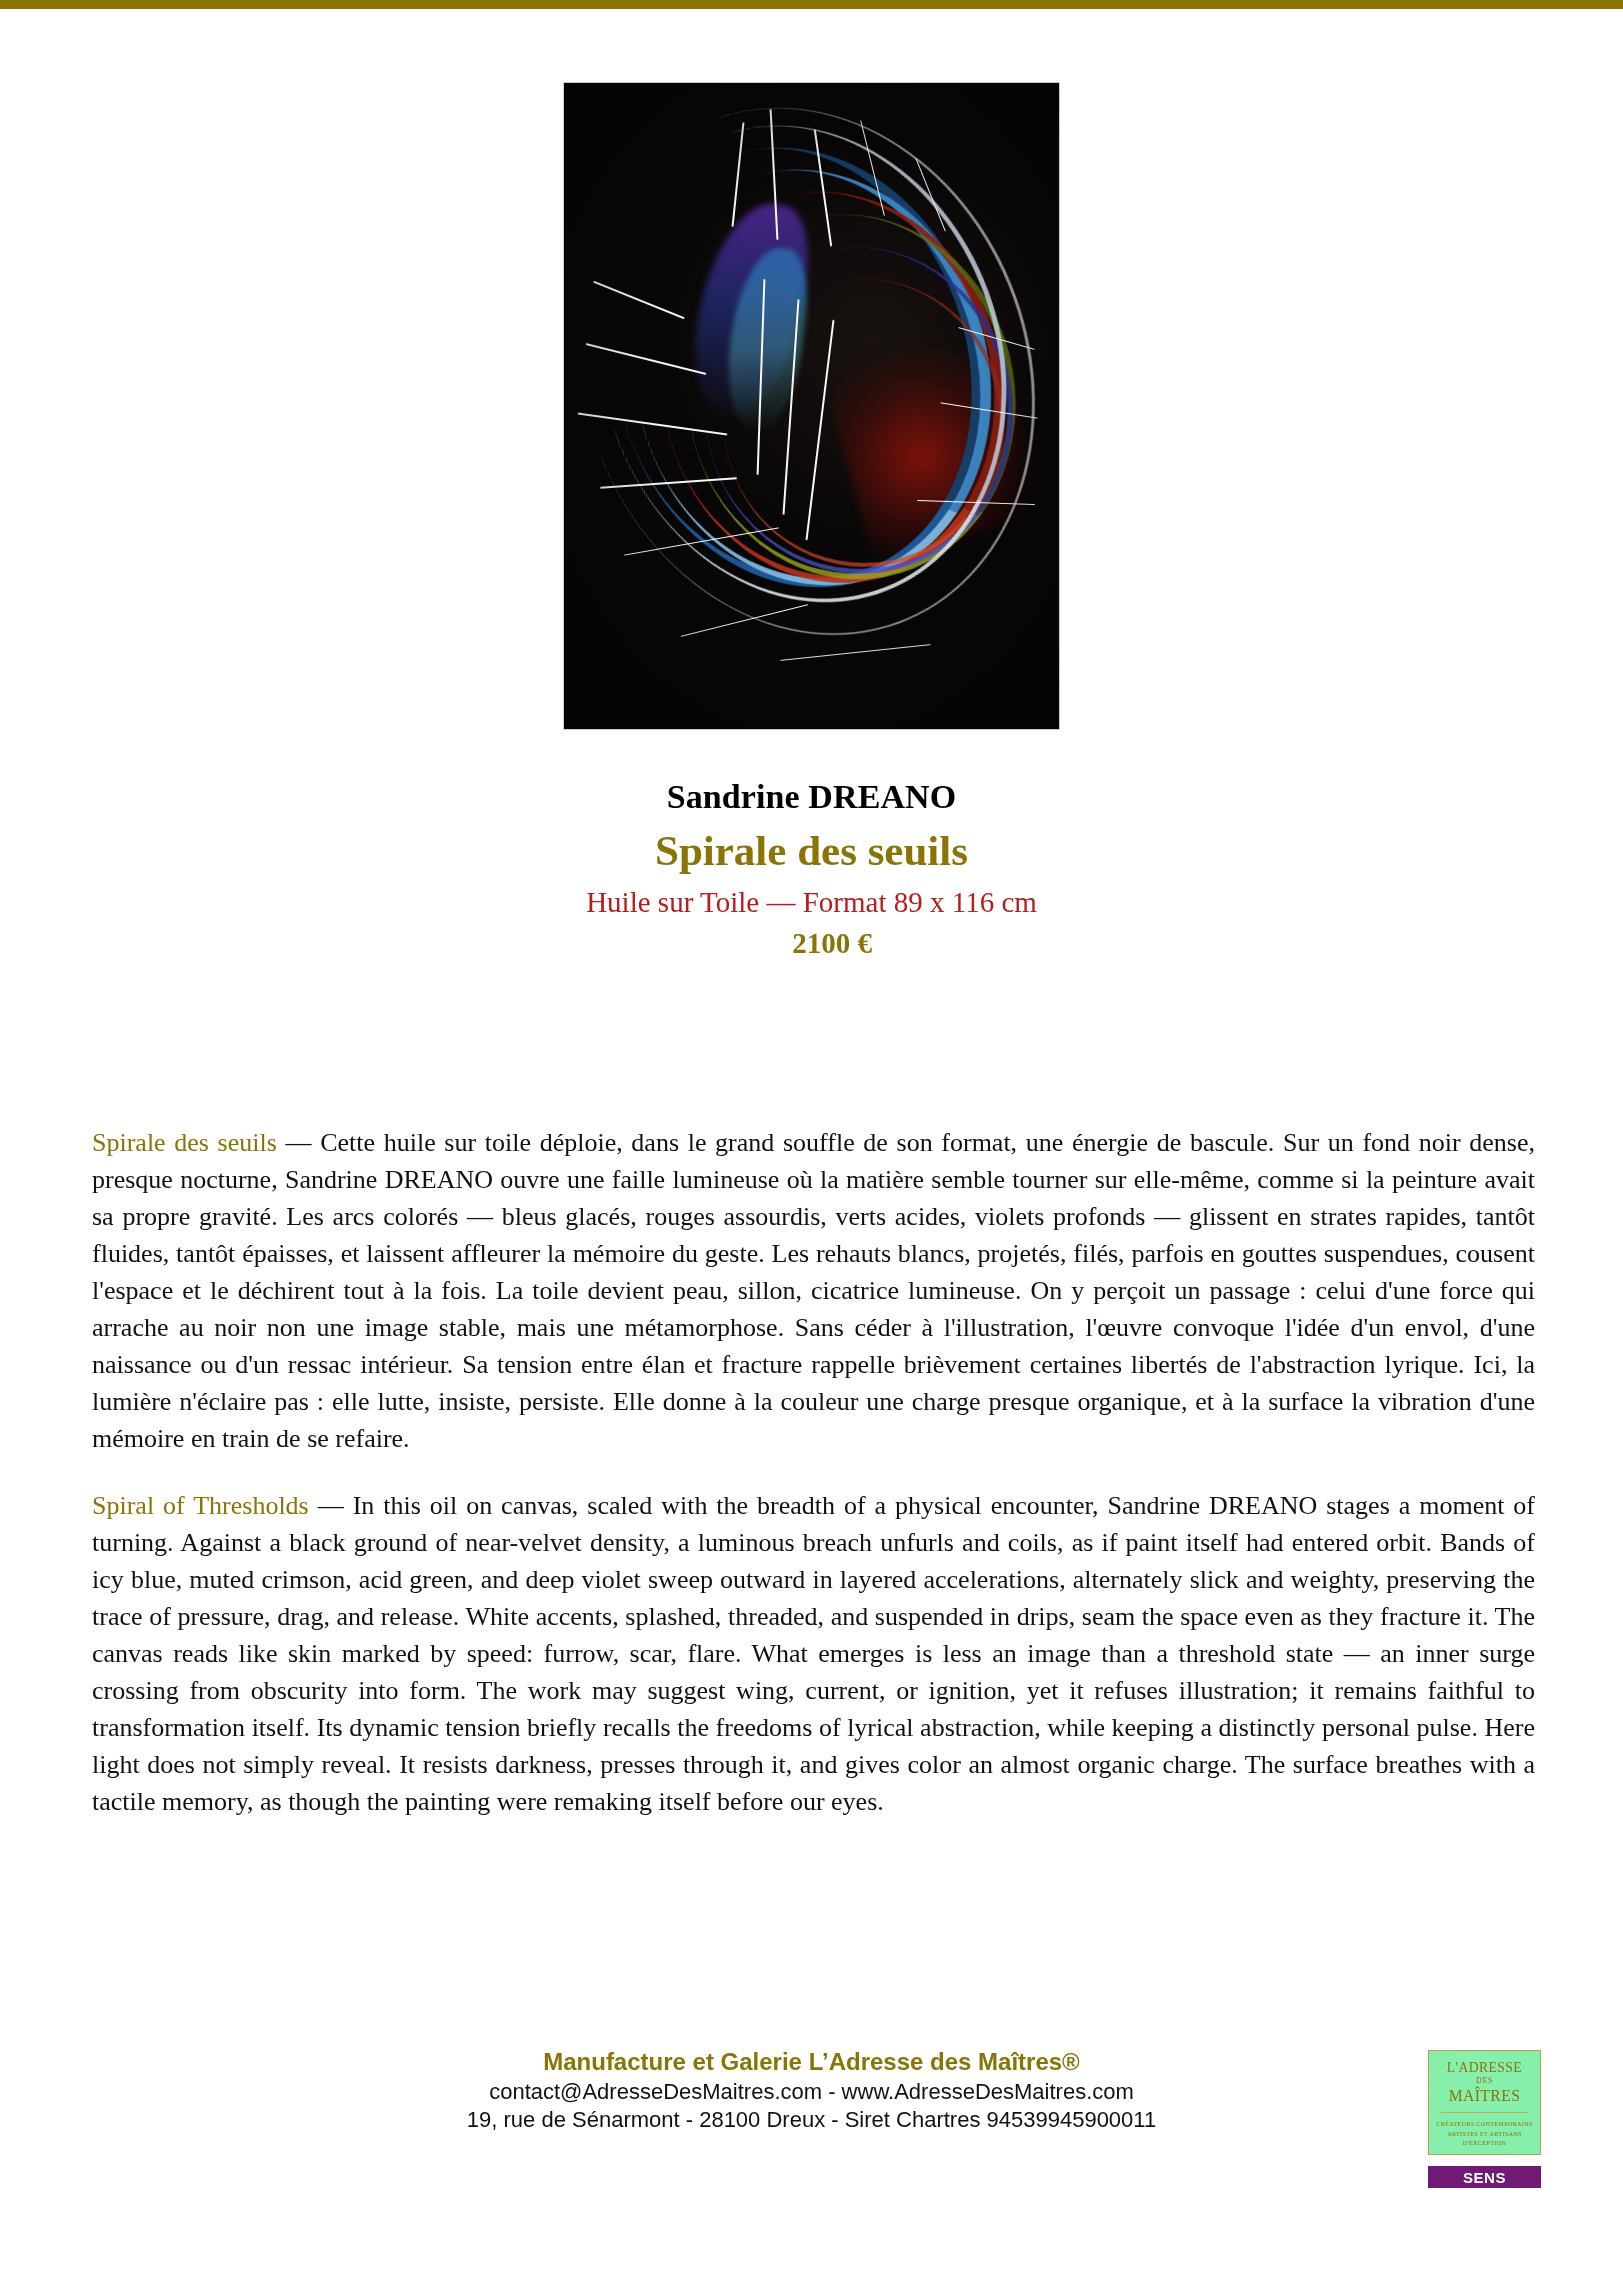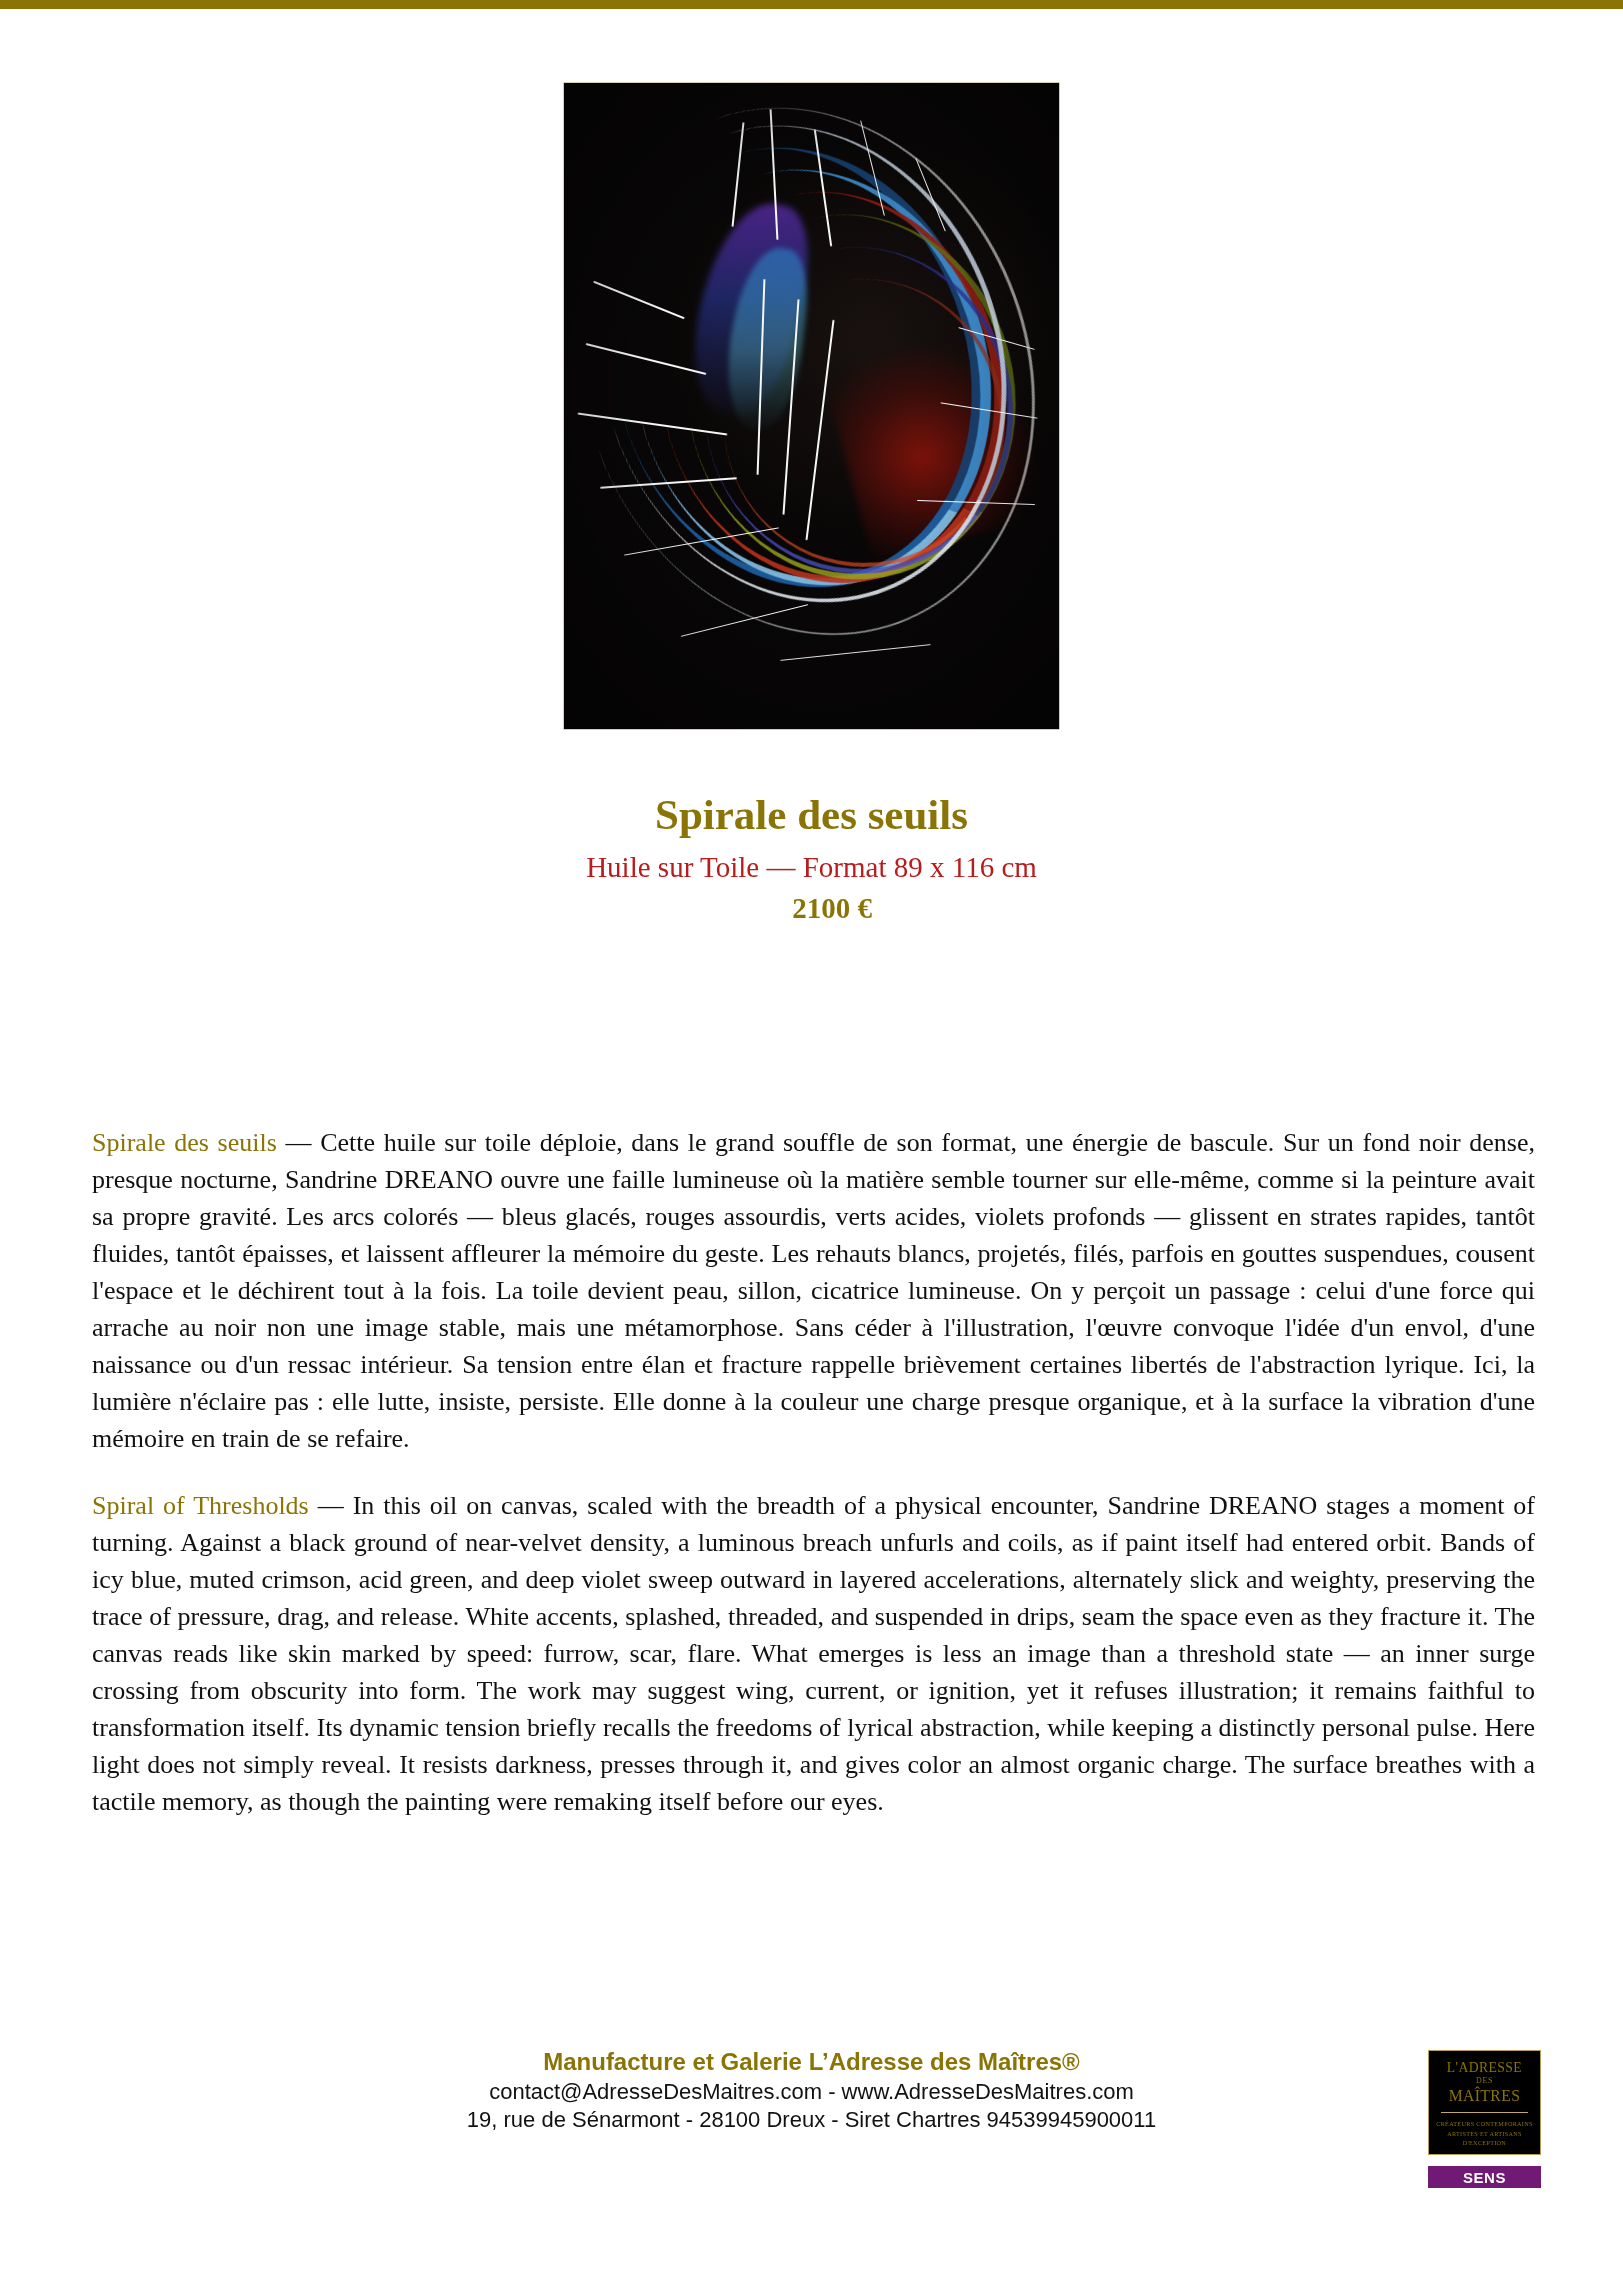--- a/index.html
+++ b/index.html
@@ -194,21 +194,21 @@
   .logo-block {
     position: absolute;
     left: 1428px;
     top: 2050px;
     width: 113px;
   }
   .logo-card {
     width: 113px;
     height: 105px;
     border: 1px solid #b99e4d;
-    background: #000000;
+    background: #86efac;
     padding: 8.5px 5.2px 5.2px 5.2px;
     text-align: center;
     font-family: "Liberation Serif", serif;
     color: #8a7406;
   }
   .logo-l1 { font-size: 13.7px; letter-spacing: 0.4px; line-height: 1.12; }
   .logo-l2 { font-size: 7.9px; letter-spacing: 0.7px; margin-top: 2.6px; line-height: 1.1; }
   .logo-l3 { font-size: 15.7px; letter-spacing: 0.4px; margin-top: 1.3px; line-height: 1.12; }
   .logo-rule { border-top: 0.7px solid #c2aa60; margin: 7.2px 6.5px 5.9px 6.5px; }
   .logo-sub { font-size: 6.2px; letter-spacing: 0.3px; line-height: 1.55; }
@@ -261,20 +261,21 @@
   <div class="splat" style="left:255px; top:236px; width:1.6px; height:222px; transform:rotate(7deg);"></div>
   <div class="splat" style="left:393px; top:255px; width:79px; height:1.3px;   transform:rotate(16deg);"></div>
   <div class="splat" style="left:376px; top:327px; width:98px; height:1.3px;   transform:rotate(9deg);"></div>
   <div class="splat" style="left:353px; top:419px; width:118px; height:1.3px;   transform:rotate(2deg);"></div>
   <div class="splat" style="left:115px; top:537px; width:131px; height:1.3px;   transform:rotate(-14deg);"></div>
   <div class="splat" style="left:216px; top:569px; width:151px; height:1.3px;   transform:rotate(-6deg);"></div>
   <div class="vignette"></div>
 </div>
 
 <div class="titles">
+  <div class="artist-name">Sandrine DREANO</div>
   <div class="work-title">Spirale des seuils</div>
   <div class="work-medium">Huile sur Toile — Format 89 x 116 cm</div>
   <div class="work-price">2100 €</div>
 </div>
 
 <div class="body-text">
   <p class="para"><span class="lead">Spirale des seuils</span><span> — Cette huile sur toile déploie, dans le grand souffle de son format, une énergie de bascule. Sur un fond noir dense, presque nocturne, Sandrine DREANO ouvre une faille lumineuse où la matière semble tourner sur elle-même, comme si la peinture avait sa propre gravité. Les arcs colorés — bleus glacés, rouges assourdis, verts acides, violets profonds — glissent en strates rapides, tantôt fluides, tantôt épaisses, et laissent affleurer la mémoire du geste. Les rehauts blancs, projetés, filés, parfois en gouttes suspendues, cousent l'espace et le déchirent tout à la fois. La toile devient peau, sillon, cicatrice lumineuse. On y perçoit un passage : celui d'une force qui arrache au noir non une image stable, mais une métamorphose. Sans céder à l'illustration, l'œuvre convoque l'idée d'un envol, d'une naissance ou d'un ressac intérieur. Sa tension entre élan et fracture rappelle brièvement certaines libertés de l'abstraction lyrique. Ici, la lumière n'éclaire pas : elle lutte, insiste, persiste. Elle donne à la couleur une charge presque organique, et à la surface la vibration d'une mémoire en train de se refaire.</span></p>
   <p class="para"><span class="lead">Spiral of Thresholds</span><span> — In this oil on canvas, scaled with the breadth of a physical encounter, Sandrine DREANO stages a moment of turning. Against a black ground of near-velvet density, a luminous breach unfurls and coils, as if paint itself had entered orbit. Bands of icy blue, muted crimson, acid green, and deep violet sweep outward in layered accelerations, alternately slick and weighty, preserving the trace of pressure, drag, and release. White accents, splashed, threaded, and suspended in drips, seam the space even as they fracture it. The canvas reads like skin marked by speed: furrow, scar, flare. What emerges is less an image than a threshold state — an inner surge crossing from obscurity into form. The work may suggest wing, current, or ignition, yet it refuses illustration; it remains faithful to transformation itself. Its dynamic tension briefly recalls the freedoms of lyrical abstraction, while keeping a distinctly personal pulse. Here light does not simply reveal. It resists darkness, presses through it, and gives color an almost organic charge. The surface breathes with a tactile memory, as though the painting were remaking itself before our eyes.</span></p>
 </div>
 

